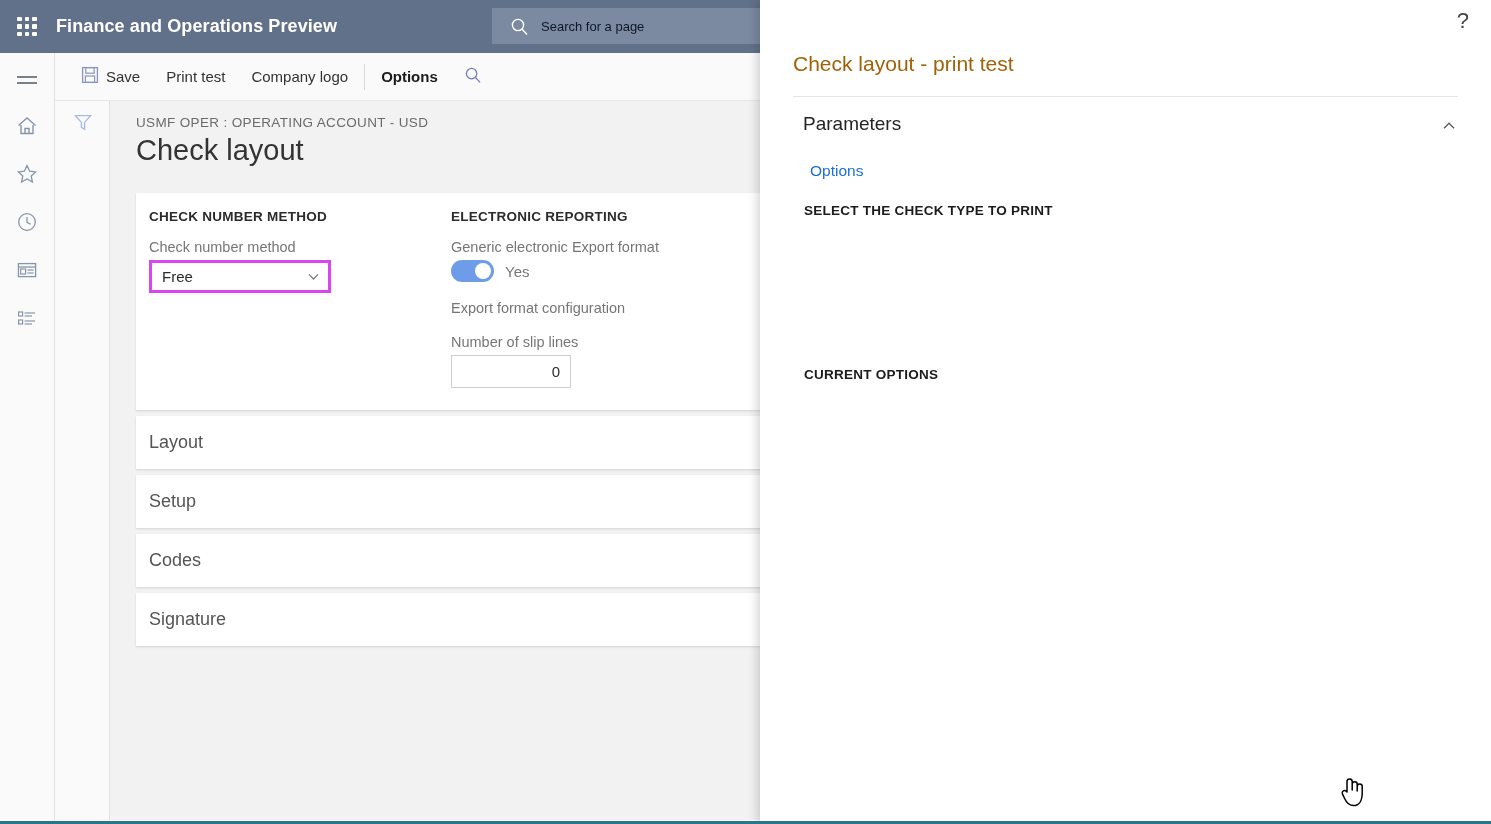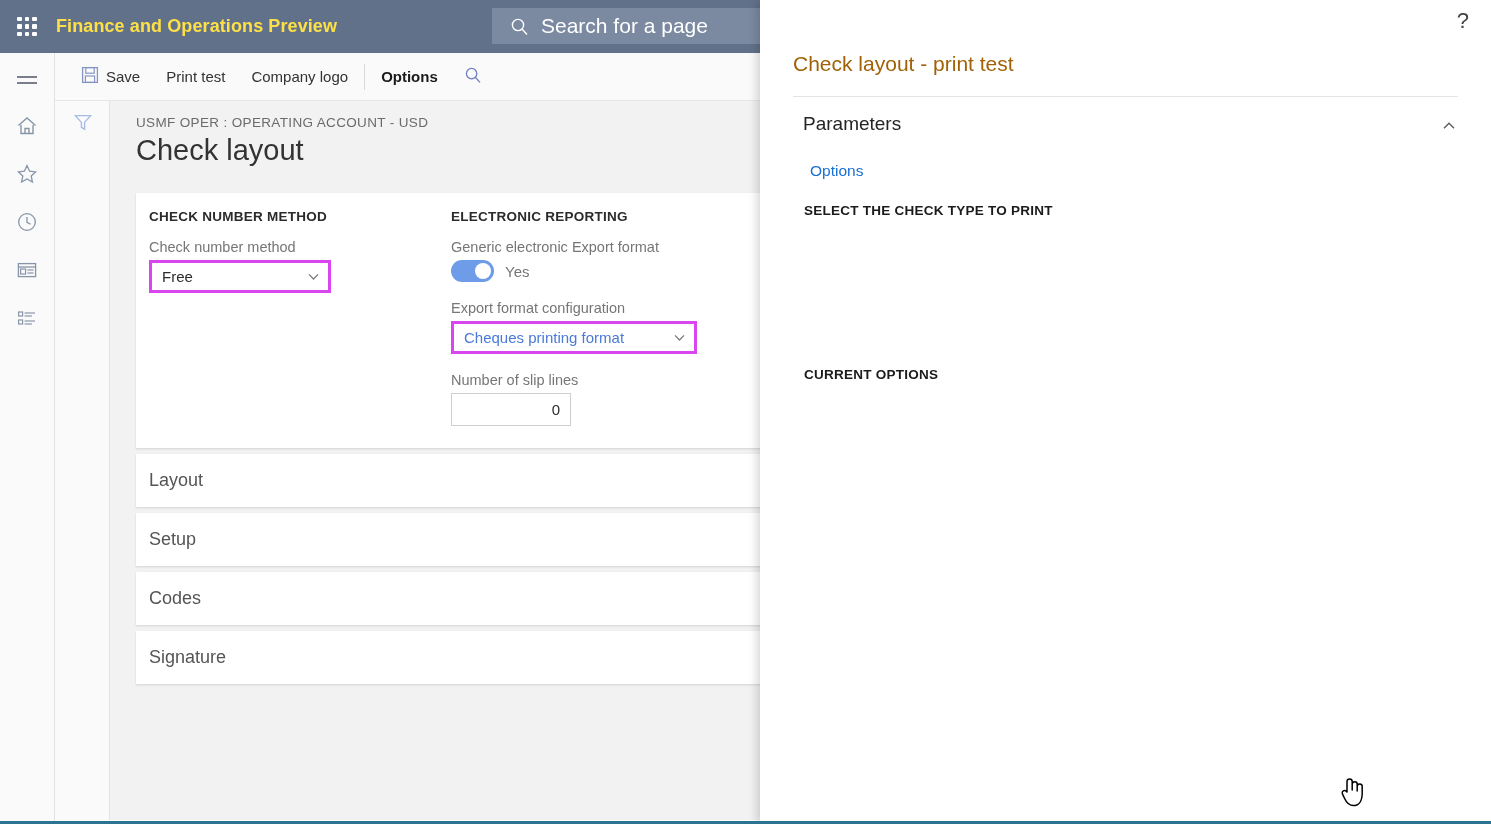--- a/index.html
+++ b/index.html
@@ -23,32 +23,32 @@
     width: 26px; height: 26px;
     margin-left: 14px; margin-right: 16px;
     display: grid;
     grid-template-columns: repeat(3, 1fr);
     grid-template-rows: repeat(3, 1fr);
     gap: 3px; padding: 3px;
     cursor: pointer;
   }
   .waffle i { background: #ffffff; border-radius: 1px; display:block; }
   .app-title {
-    color: #fde047; font-size: 18px; font-weight: 600;
+    color: #ffffff; font-size: 18px; font-weight: 600;
     letter-spacing: .1px; white-space: nowrap;
   }
   .searchbox {
     position: absolute; left: 492px; top: 8px;
     width: 340px; height: 36px;
     background: #7b8aa1;
     display: flex; align-items: center;
     padding-left: 18px; cursor: text;
   }
   .searchbox .mag { margin-right: 12px; display:flex; }
-  .searchbox .ph { color: #ffffff; font-size: 21px; }
+  .searchbox .ph { color: #0f172a; font-size: 13px; }
 
   
   .rail {
     position: absolute; left: 0; top: 53px;
     width: 55px; height: 771px;
     background: #fafafa;
     border-right: 1px solid #e2e2e2;
     display: flex; flex-direction: column; align-items: center;
   }
   .rail .ri {
@@ -381,28 +381,20 @@
 
           <div class="fieldlabel">Generic electronic Export format</div>
           <div class="togrow">
             <div class="tog on">
                 <span class="knob"></span>
               </div>
             <span class="togtext">Yes</span>
           </div>
 
           <div class="fieldlabel fieldgap">Export format configuration</div>
-          <div class="selectbox wide">
-            <span class="val link">Cheques printing format</span>
-            <span class="chev">
-              <svg width="15" height="15" viewBox="0 0 15 15">
-                <path d="M3 5.4 L7.5 10 L12 5.4" fill="none" stroke="#7a7a7a" stroke-width="1.3"></path>
-              </svg>
-            </span>
-          </div>
 
           <div class="fieldlabel fieldgap">Number of slip lines</div>
           <div class="numbox">0</div>
         </div>
 
       </div>
     </div>
 
     <div class="card">
       <div class="card-head">Layout</div>

